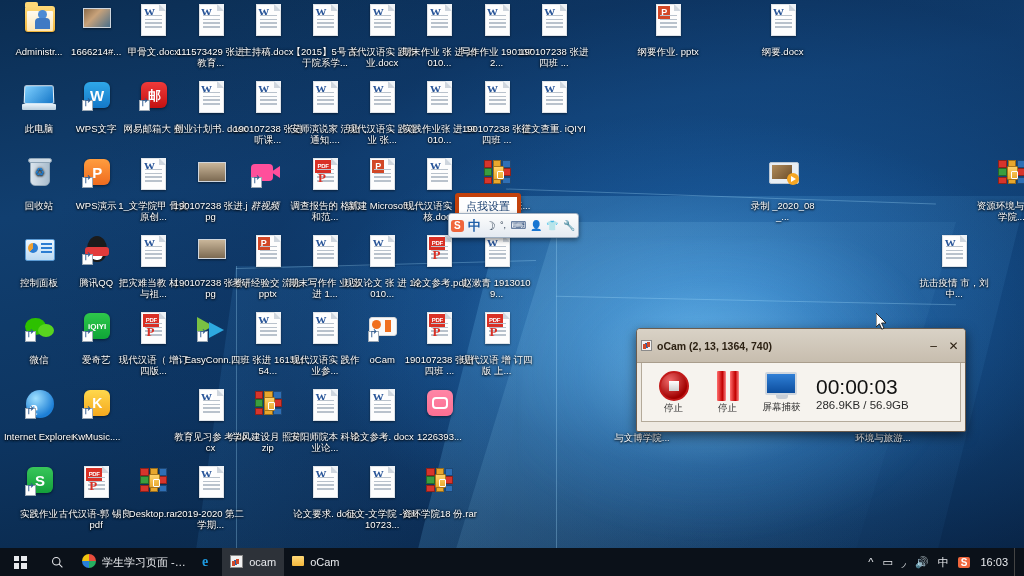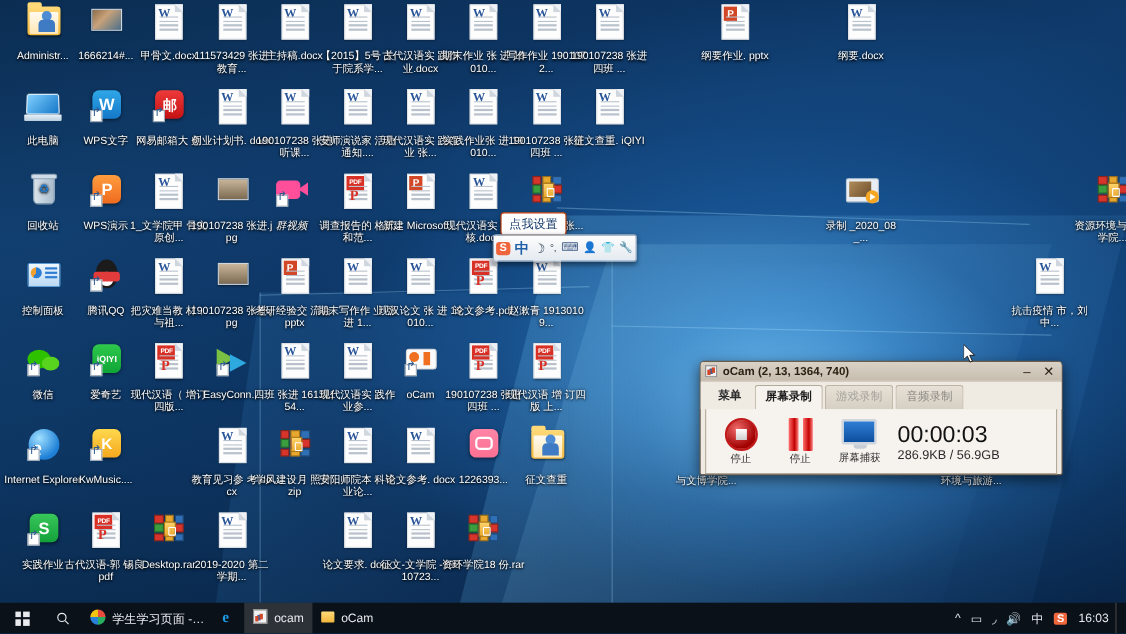--- a/index.html
+++ b/index.html
@@ -103,36 +103,36 @@
   #ime-bar {
     position:absolute; left:448px; top:213px; width:131px; height:25px;
     background:linear-gradient(#fdfdfd,#e4eaf1);
     border:1px solid #9eaec0; border-radius:3px;
     display:flex; align-items:center; justify-content:space-around;
     box-shadow:0 2px 5px rgba(0,0,0,0.45);
   }
   #ime-bar span { font-size:12px; color:#2b3c50; line-height:1; }
   #ime-tooltip {
     position:absolute; left:455px; top:193px;
-    background:#fefefe; border:1px solid #c2410c; border-radius:3px;
+    background:#fefefe; border:4px solid #c2410c; border-radius:3px;
     padding:2px 7px; font-size:11px; color:#143a6b;
     box-shadow:0 2px 5px rgba(0,0,0,0.4);
   }
 
   
   #ocam {
     position:absolute; left:636px; top:328px; width:330px; height:104px;
     background:#efeae2;
     border:1px solid #6a5c4e;
     border-radius:4px 4px 2px 2px;
     box-shadow:0 4px 12px rgba(0,0,0,0.55);
     font-size:11px;
   }
   #ocam .title {
-    height:18px; background:linear-gradient(#d9d2c6,#c7bdae);
+    height:34px; background:linear-gradient(#d9d2c6,#c7bdae);
     border-bottom:1px solid #a99d8c; border-radius:3px 3px 0 0;
     display:flex; align-items:center; padding:0 4px; gap:5px;
   }
   #ocam .title .app-ico { width:11px; height:11px; background:#f2f2f2; border:1px solid #8a8a8a; position:relative; }
   #ocam .title .app-ico:after{ content:""; position:absolute; left:1px; bottom:1px; width:3px; height:5px; background:#d04a2a;
     box-shadow:4px -2px 0 #d04a2a, 2px -1px 0 #2b5fa8; }
   #ocam .title .t { font-weight:bold; color:#2c2113; font-size:10.5px; flex:1; }
   #ocam .title .btn { width:15px; text-align:center; color:#2c2113; font-size:12px; cursor:default; }
   #ocam .tabs { display:flex; gap:2px; padding:3px 4px 0 6px; background:#efeae2; }
   #ocam .tab {
@@ -906,30 +906,20 @@
       <span class="lbl">论文参考. docx</span>
     </div>
     <div class="dicon" style="left: 401.4px; top: 387px;">
       <div class="glyph">
         <div class="tile" style="background:linear-gradient(#ff85a6,#fb6f92);font-size:10px;color:#fff">
           <span style="border:2px solid #fff;border-radius:4px;width:16px;height:12px;display:block"></span>
         </div>
       </div>
       <span class="lbl">1226393...</span>
     </div>
-    <div class="dicon" style="left: 458.6px; top: 387px;">
-      <div class="glyph">
-        <div class="folder">
-          <div class="flap"></div>
-        </div>
-        <div style="position:absolute;left:22px;top:8px;width:9px;height:9px;border-radius:50%;background:#4d8bd4"></div>
-        <div style="position:absolute;left:19px;top:16px;width:15px;height:11px;border-radius:4px 4px 0 0;background:#3f7ac4"></div>
-      </div>
-      <span class="lbl">征文查重</span>
-    </div>
     <div class="dicon" style="left: 1px; top: 464px;">
       <div class="glyph">
         <div class="tile" style="background:linear-gradient(#38c75a,#13a03a);font-size:15px;color:#fff">S</div>
         <span class="shortcut-arrow"></span>
       </div>
       <span class="lbl">实践作业</span>
     </div>
     <div class="dicon" style="left: 58.2px; top: 464px;">
       <div class="glyph">
         <div class="page">
@@ -1044,26 +1034,20 @@
     <span style="font-size: 10px;">🔧</span>
   </div>
 
 <div id="ocam">
   <div class="title">
     <span class="app-ico"></span>
     <span class="t">oCam (2, 13, 1364, 740)</span>
     <span class="btn">–</span>
     <span class="btn">✕</span>
   </div>
-  <div class="tabs" id="ocam-tabs">
-      <div class="tab plain">菜单</div>
-      <div class="tab active">屏幕录制</div>
-      <div class="tab" style="color: rgb(165, 162, 155);">游戏录制</div>
-      <div class="tab">音频录制</div>
-    </div>
   <div class="body">
     <div class="ctl">
       <div class="rec-round">
           <i></i>
         </div>
       <div class="cap">停止</div>
     </div>
     <div class="ctl">
       <div class="pause-ico">
           <i></i>

